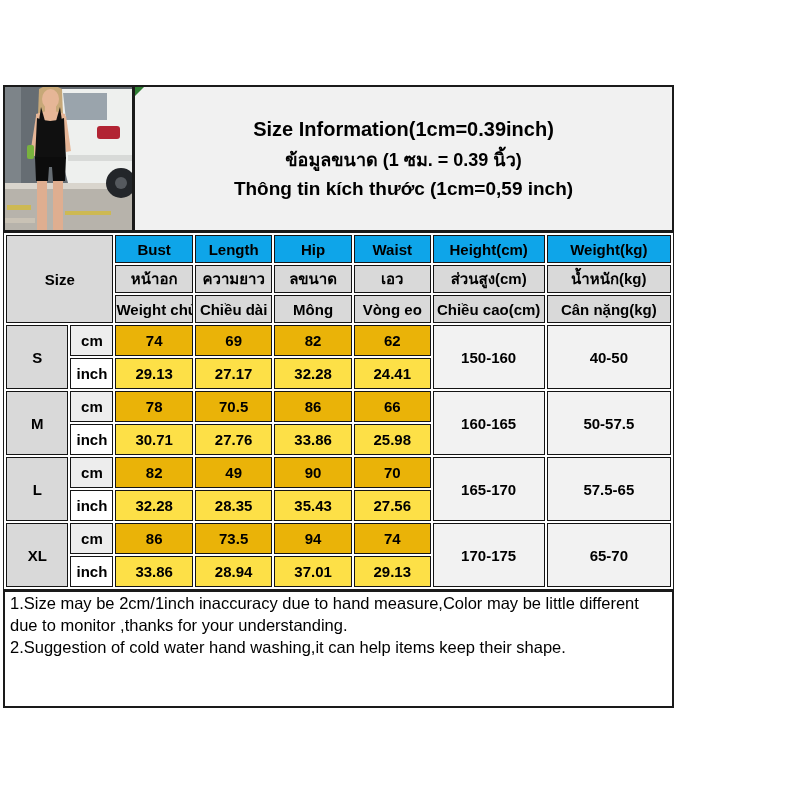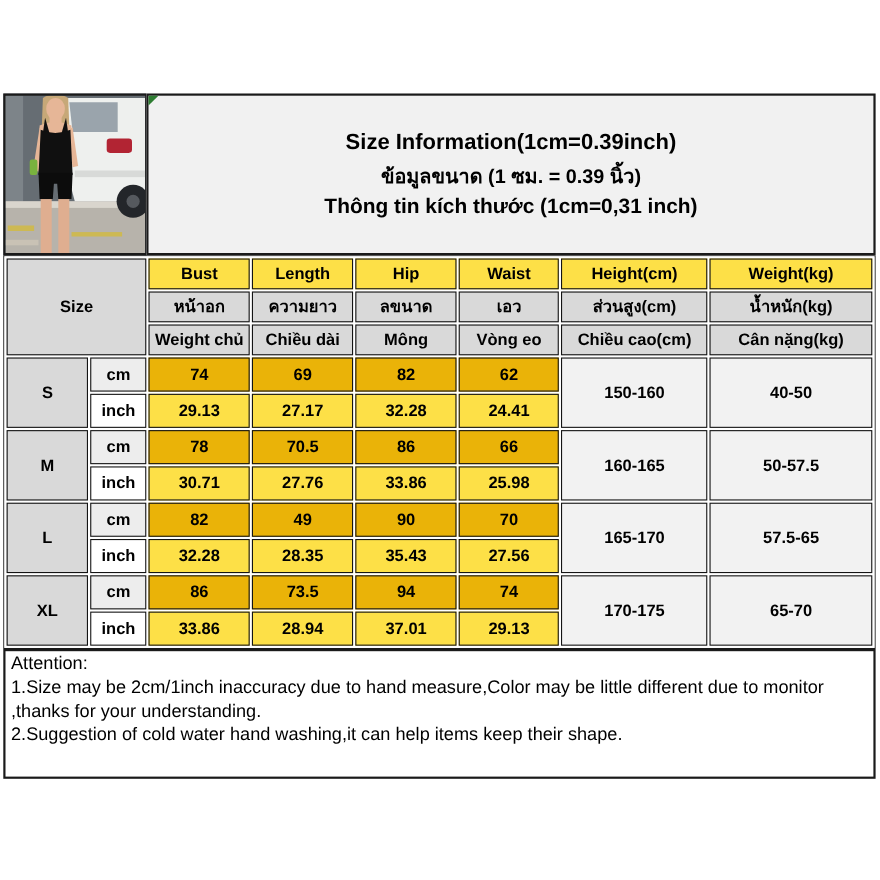--- a/index.html
+++ b/index.html
@@ -1,20 +1,20 @@
 <!DOCTYPE html>
 <html><head>
 <meta charset="utf-8">
 <style>
   html,body{margin:0;padding:0;}
   body{
     width:800px;height:800px;background:#ffffff;position:relative;
     font-family:"Liberation Sans","DejaVu Sans",sans-serif;color:#000;
   }
-  .canvas{position:absolute;left:3px;top:85px;width:793px;}
+  .canvas{position:absolute;left:3px;top:85px;width:671px;}
 
   
   .top-row{display:flex;height:147px;}
   .photo-cell{
     width:127px;height:143px;border:2px solid #1a1a1a;border-right-width:1px;
     background:#6e757b;overflow:hidden;flex:none;
   }
   .photo-cell svg{display:block;width:100%;height:100%;}
   .title-cell{
     flex:1;border:2px solid #1a1a1a;border-left-width:2px;background:#f1f1f1;
@@ -32,21 +32,21 @@
   
   .table-wrap{border:1px solid #1a1a1a;background:#ffffff;}
   table.size-table{
     width:100%;table-layout:fixed;border-collapse:separate;border-spacing:2px;
     background:#ffffff;
   }
   table.size-table td{
     border:1px solid #141414;text-align:center;vertical-align:middle;
     font-weight:bold;font-size:15px;padding:0;overflow:hidden;white-space:nowrap;
   }
-  td.h-en{height:26px;background:#fde047;}
+  td.h-en{height:26px;background:#0ea5e9;}
   td.h-th{height:26px;background:#d9d9d9;font-size:14px;}
   td.h-vi{height:26px;background:#d9d9d9;}
   td.corner{background:#d9d9d9;font-size:28px;}
   td.lab{background:#d9d9d9;font-size:17px;}
   td.unit-cm{background:#ededed;height:29px;margin-top:20px;}
   td.unit-inch{background:#ffffff;height:29px;}
   td.val-cm{background:#eab308;}
   td.val-inch{background:#fde047;}
   td.range{background:#f2f2f2;}
 
@@ -94,21 +94,21 @@
         <path d="M32 31 Q45 37 59 31 L61 72 L30 72 Z" fill="#101010"></path>
         <path d="M30 70 L61 70 L60 94 L48 94 L47 80 L44 80 L43 94 L31 94 Z" fill="#0c0c0c"></path>
         <rect x="32" y="94" width="10" height="49" fill="#dfae90"></rect>
         <rect x="48" y="94" width="10" height="49" fill="#dfae90"></rect>
       </svg>
     </div>
     <div class="title-cell">
       <div class="corner-marker"></div>
       <div class="title-l1">Size Information(1cm=0.39inch)</div>
       <div class="title-l2">ข้อมูลขนาด (1 ซม. = 0.39 นิ้ว)</div>
-      <div class="title-l3">Thông tin kích thước (1cm=0,31 inch)</div>
+      <div class="title-l3">Thông tin kích thước (1cm=0,59 inch)</div>
     </div>
   </div>
 
   <div class="table-wrap">
   <table class="size-table">
     <colgroup>
       <col style="width:9.6%">
           <col style="width:6.6%">
       <col style="width:11.9%">
           <col style="width:11.9%">
@@ -213,18 +213,17 @@
         <td class="val-inch">33.86</td>
         <td class="val-inch">28.94</td>
         <td class="val-inch">37.01</td>
         <td class="val-inch">29.13</td>
       </tr>
     </tbody>
   </table>
   </div>
 
   <div class="attention">
-    <div>Attention:</div>
     <div>1.Size may be 2cm/1inch inaccuracy due to hand measure,Color may be little different due to monitor ,thanks for your understanding.</div>
     <div>2.Suggestion of cold water hand washing,it can help items keep their shape.</div>
   </div>
 
 </div>
 
 </body></html>

